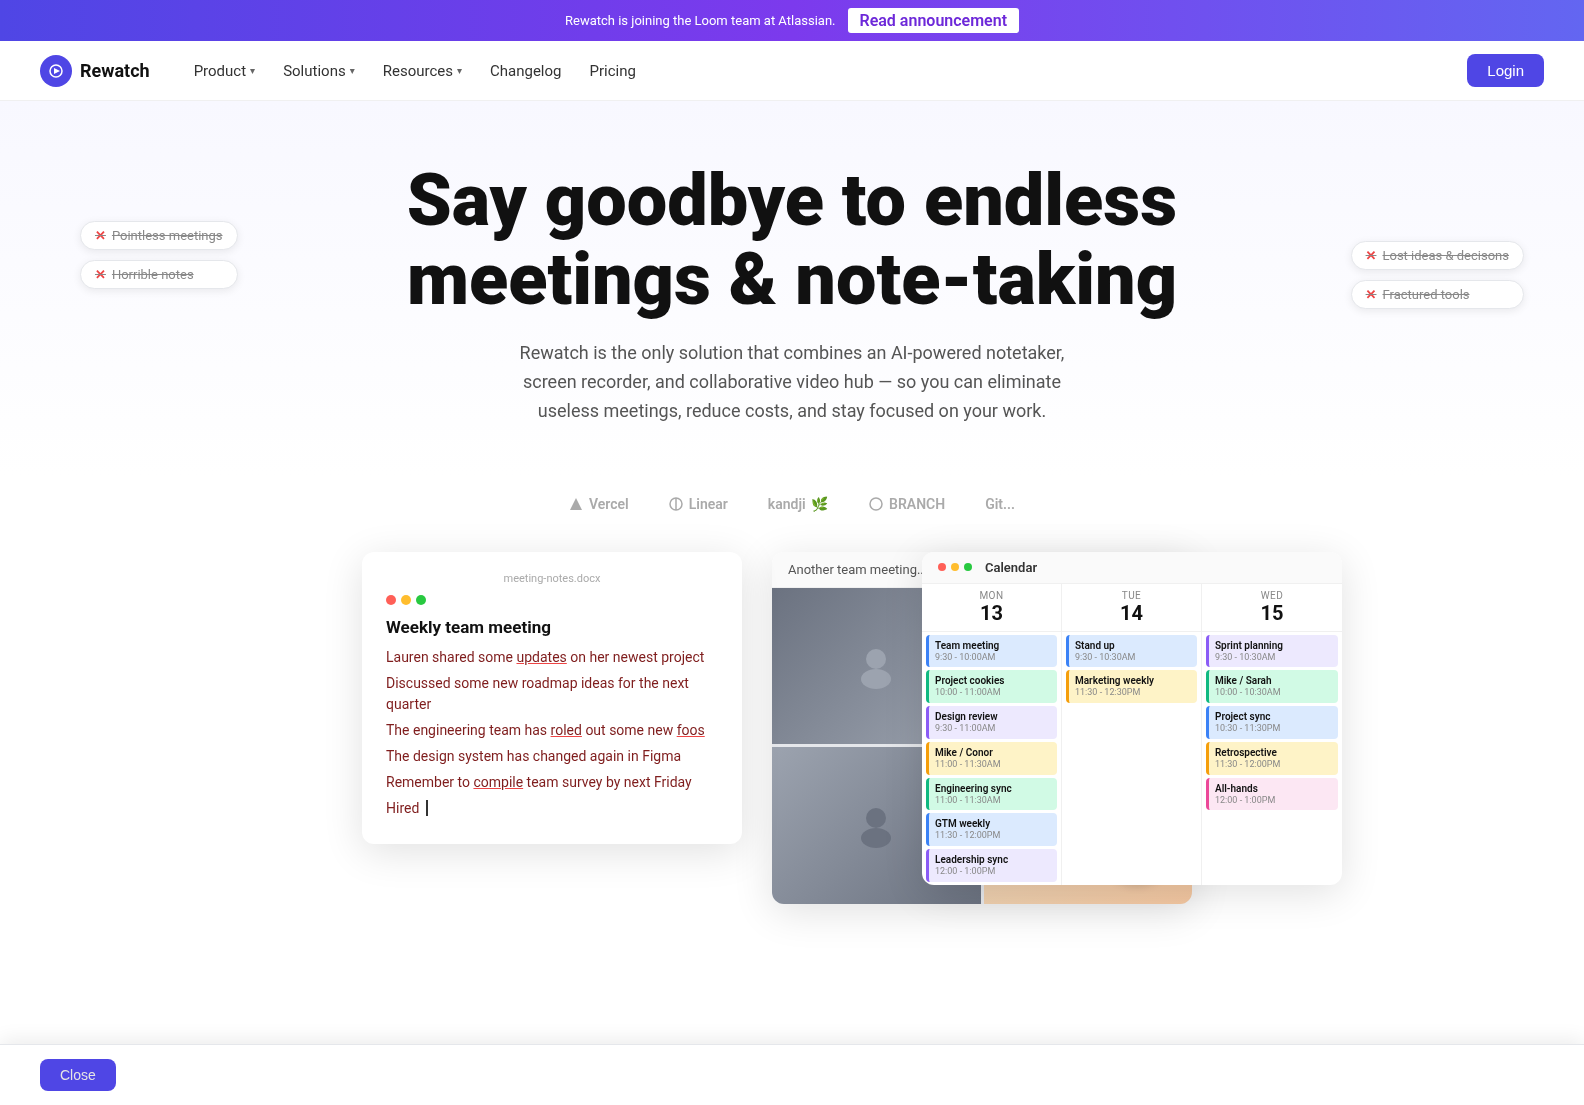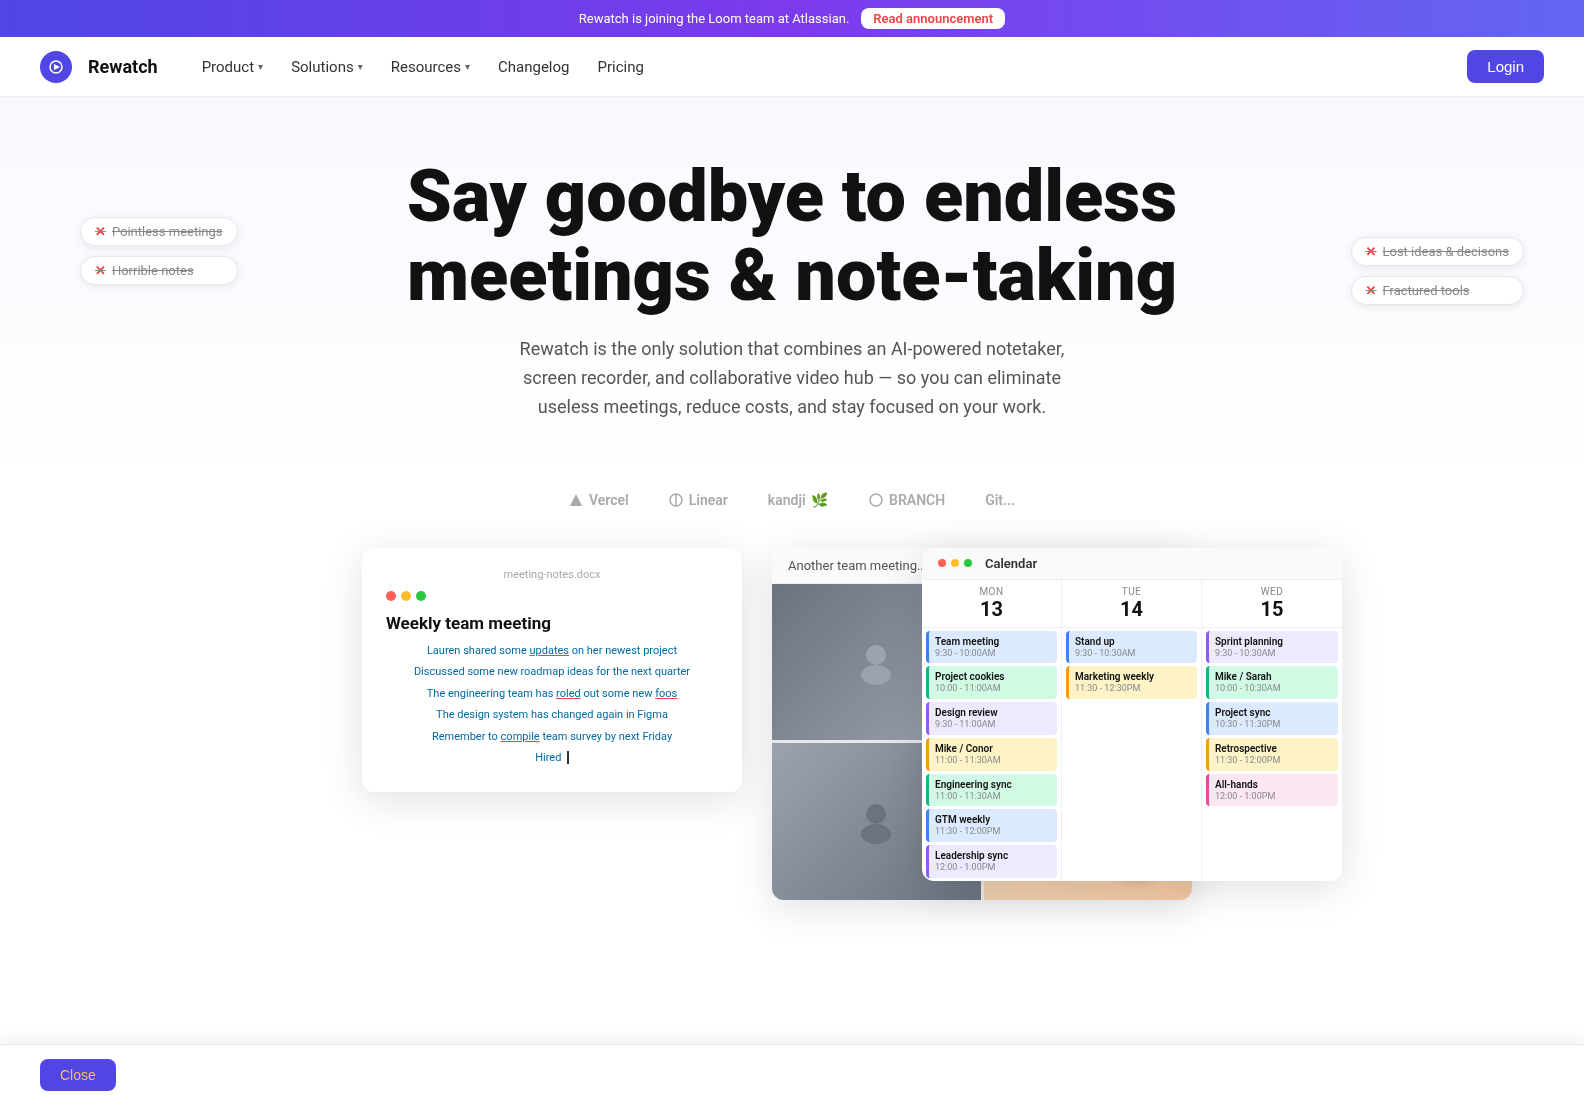--- a/index.html
+++ b/index.html
@@ -12,45 +12,45 @@
       text-align: left;
       padding: 8px 16px;
       font-size: 13px;
       display: flex;
       align-items: center;
       justify-content: center;
       gap: 12px;
     }
     .announcement-bar a {
       background: #fff;
-      color: #ef4444;
+      color: #6d28d9;
       padding: 3px 12px;
-      border-radius: 8px;
-      font-size: 13px;
+      border-radius: 3px;
+      font-size: 16px;
       font-weight: 600;
       text-decoration: none;
       cursor: pointer;
     }
 
     
     nav {
       display: flex;
       align-items: center;
       padding: 0 40px;
       height: 60px;
       border-bottom: 1px solid #f0f0f0;
       background: #fff;
       position: sticky;
       top: 0;
       z-index: 100;
     }
     .nav-logo {
       display: flex;
       align-items: center;
-      gap: 16px;
+      gap: 8px;
       font-size: 18px;
       font-weight: 700;
       color: #111;
       margin-right: 32px;
       text-decoration: none;
     }
     .logo-icon {
       width: 32px;
       height: 32px;
       background: #4f46e5;
@@ -198,25 +198,24 @@
     .tl-red { background: #ff5f57; }
     .tl-yellow { background: #ffbd2e; }
     .tl-green { background: #28c940; }
     .notes-title {
       font-size: 17px;
       font-weight: 700;
       color: #111;
       margin-bottom: 10px;
     }
     .notes-line {
-      font-size: 11px;
-      color: #0369a1;
+      font-size: 14px;
+      color: #7f1d1d;
       margin-bottom: 5px;
       line-height: 1.5;
-      text-align: center;
     }
     .notes-line .underline-red { text-decoration: underline; text-decoration-color: #ef4444; }
 
     
     .video-grid-card {
       background: #fff;
       border-radius: 12px;
       box-shadow: 0 8px 40px rgba(0,0,0,0.12);
       overflow: hidden;
       width: 420px;
@@ -369,21 +368,21 @@
       align-items: center;
       justify-content: space-between;
       font-size: 13px;
       color: #555;
       z-index: 1000;
       box-shadow: 0 -4px 20px rgba(0,0,0,0.08);
     }
     .cookie-link { color: #4f46e5; text-decoration: underline; cursor: pointer; }
     .cookie-close {
       background: #4f46e5;
-      color: #fdba74;
+      color: #e5e5e5;
       border: none;
       padding: 8px 20px;
       border-radius: 8px;
       font-size: 14px;
       cursor: pointer;
       font-weight: 500;
     }
   </style>
 </head>
 <body>

